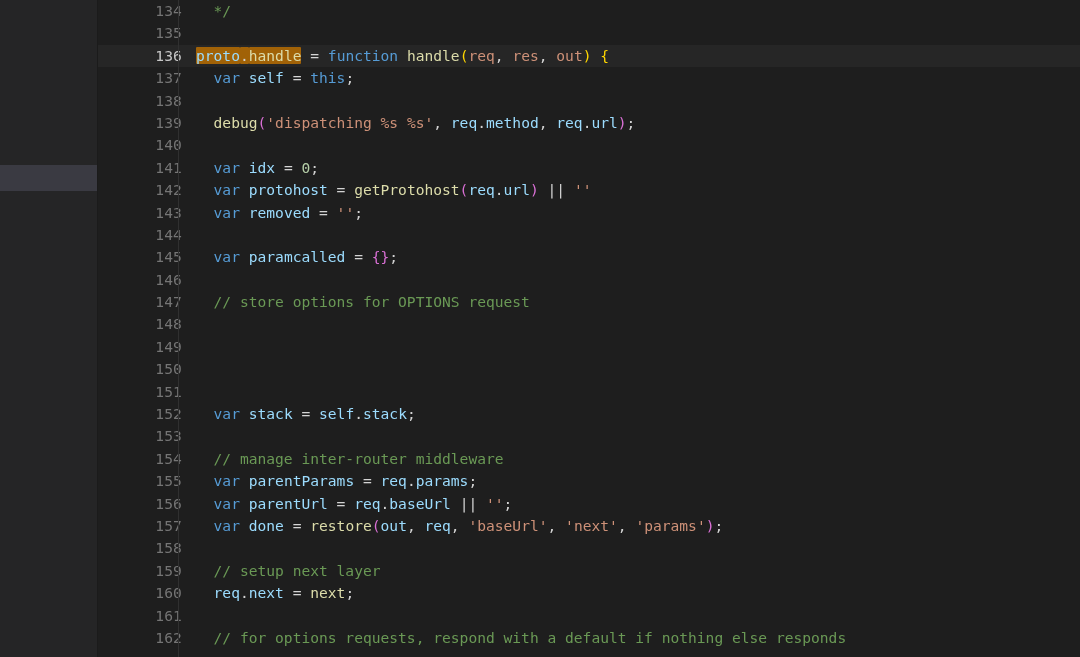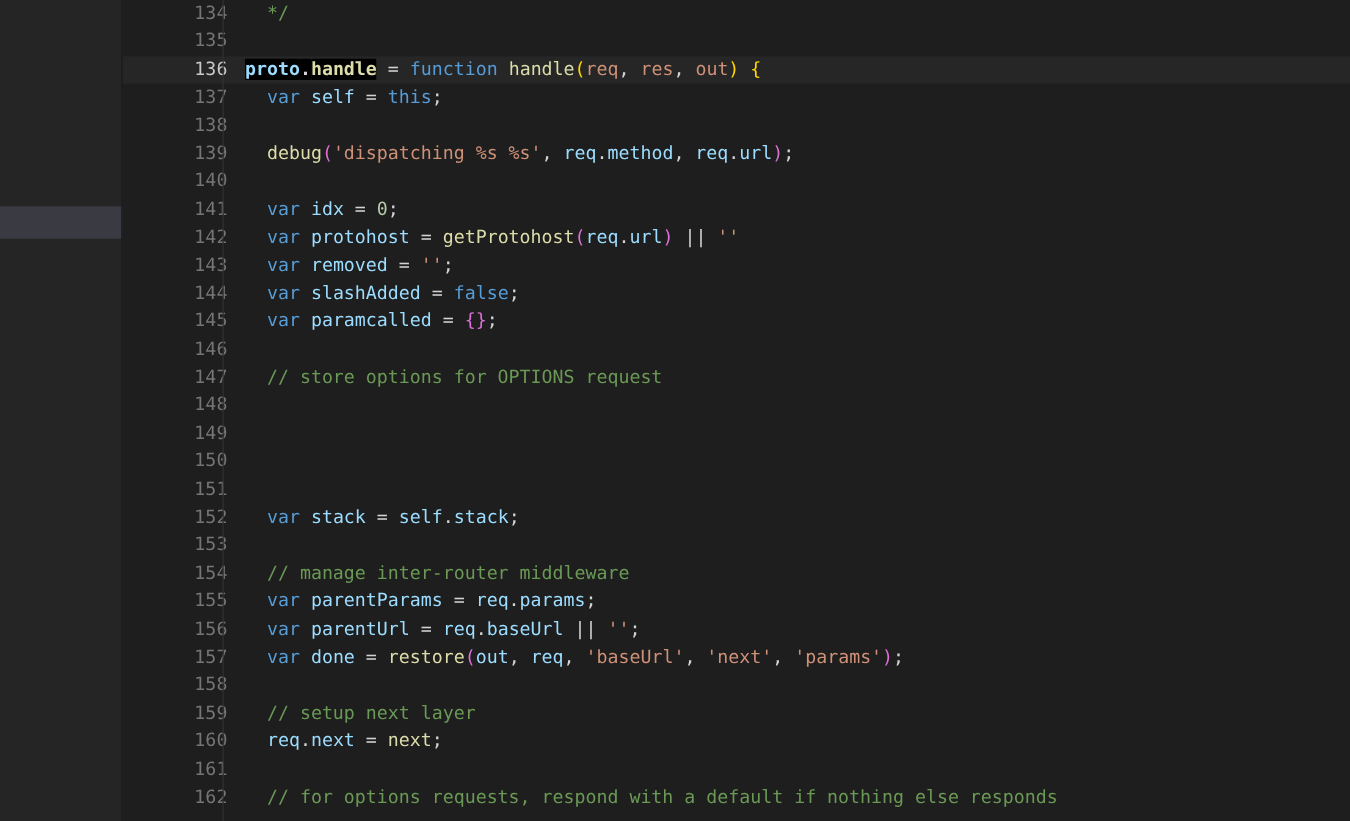--- a/index.html
+++ b/index.html
@@ -109,23 +109,22 @@
   .t-func    { color: #dcdcaa; }
   .t-var     { color: #9cdcfe; }
   .t-string  { color: #ce9178; text-align: center; }
   .t-number  { color: #b5cea8; }
   .t-param   { color: #ce9178; }
   .t-brack1  { color: #ffd700; }
   .t-brack2  { color: #da70d6; }
   .t-op      { color: #d4d4d4; }
 
   .sel {
-    background: #000000;
+    background: #a16207;
     border-radius: 1px;
-    font-weight: bold;
   }
 </style>
 </head>
 <body>
 
 <div id="editor-root">
 
   <div id="left-strip">
     <div id="left-strip-thumb"></div>
     <div id="left-strip-divider"></div>
@@ -137,21 +136,21 @@
         <div class="code-line"><span class="line-no">134</span><span class="line-code"><span class="t-plain">  </span><span class="t-comment">*/</span></span></div>
         <div class="code-line"><span class="line-no">135</span><span class="line-code"></span></div>
         <div class="code-line active-line"><span class="line-no">136</span><span class="line-code"><span class="t-var sel">proto</span><span class="t-plain sel">.</span><span class="t-func sel">handle</span><span class="t-plain"> </span><span class="t-op">=</span><span class="t-plain"> </span><span class="t-keyword">function</span><span class="t-plain"> </span><span class="t-func">handle</span><span class="t-brack1">(</span><span class="t-param">req</span><span class="t-plain">, </span><span class="t-param">res</span><span class="t-plain">, </span><span class="t-param">out</span><span class="t-brack1">)</span><span class="t-plain"> </span><span class="t-brack1">{</span></span></div>
         <div class="code-line"><span class="line-no">137</span><span class="line-code"><span class="t-plain">  </span><span class="t-keyword">var</span><span class="t-plain"> </span><span class="t-var">self</span><span class="t-op"> = </span><span class="t-keyword">this</span><span class="t-plain">;</span></span></div>
         <div class="code-line"><span class="line-no">138</span><span class="line-code"></span></div>
         <div class="code-line"><span class="line-no">139</span><span class="line-code"><span class="t-plain">  </span><span class="t-func">debug</span><span class="t-brack2">(</span><span class="t-string">'dispatching %s %s'</span><span class="t-plain">, </span><span class="t-var">req</span><span class="t-plain">.</span><span class="t-var">method</span><span class="t-plain">, </span><span class="t-var">req</span><span class="t-plain">.</span><span class="t-var">url</span><span class="t-brack2">)</span><span class="t-plain">;</span></span></div>
         <div class="code-line"><span class="line-no">140</span><span class="line-code"></span></div>
         <div class="code-line"><span class="line-no">141</span><span class="line-code"><span class="t-plain">  </span><span class="t-keyword">var</span><span class="t-plain"> </span><span class="t-var">idx</span><span class="t-op"> = </span><span class="t-number">0</span><span class="t-plain">;</span></span></div>
         <div class="code-line"><span class="line-no">142</span><span class="line-code"><span class="t-plain">  </span><span class="t-keyword">var</span><span class="t-plain"> </span><span class="t-var">protohost</span><span class="t-op"> = </span><span class="t-func">getProtohost</span><span class="t-brack2">(</span><span class="t-var">req</span><span class="t-plain">.</span><span class="t-var">url</span><span class="t-brack2">)</span><span class="t-plain"> </span><span class="t-op">||</span><span class="t-plain"> </span><span class="t-string">''</span></span></div>
         <div class="code-line"><span class="line-no">143</span><span class="line-code"><span class="t-plain">  </span><span class="t-keyword">var</span><span class="t-plain"> </span><span class="t-var">removed</span><span class="t-op"> = </span><span class="t-string">''</span><span class="t-plain">;</span></span></div>
-        <div class="code-line"><span class="line-no">144</span><span class="line-code"><span class="t-plain">  </span><span class="t-keyword">var</span><span class="t-plain"> </span><span class="t-var">slashAdded</span><span class="t-op"> = </span><span class="t-keyword">false</span><span class="t-plain">;</span></span></div>
+        <div class="code-line"><span class="line-no">144</span></div>
         <div class="code-line"><span class="line-no">145</span><span class="line-code"><span class="t-plain">  </span><span class="t-keyword">var</span><span class="t-plain"> </span><span class="t-var">paramcalled</span><span class="t-op"> = </span><span class="t-brack2">{</span><span class="t-brack2">}</span><span class="t-plain">;</span></span></div>
         <div class="code-line"><span class="line-no">146</span><span class="line-code"></span></div>
         <div class="code-line"><span class="line-no">147</span><span class="line-code"><span class="t-plain">  </span><span class="t-comment">// store options for OPTIONS request</span></span></div>
         <div class="code-line"><span class="line-no">148</span></div>
         <div class="code-line"><span class="line-no">149</span></div>
         <div class="code-line"><span class="line-no">150</span><span class="line-code"></span></div>
         <div class="code-line"><span class="line-no">151</span></div>
         <div class="code-line"><span class="line-no">152</span><span class="line-code"><span class="t-plain">  </span><span class="t-keyword">var</span><span class="t-plain"> </span><span class="t-var">stack</span><span class="t-op"> = </span><span class="t-var">self</span><span class="t-plain">.</span><span class="t-var">stack</span><span class="t-plain">;</span></span></div>
         <div class="code-line"><span class="line-no">153</span><span class="line-code"></span></div>
         <div class="code-line"><span class="line-no">154</span><span class="line-code"><span class="t-plain">  </span><span class="t-comment">// manage inter-router middleware</span></span></div>

